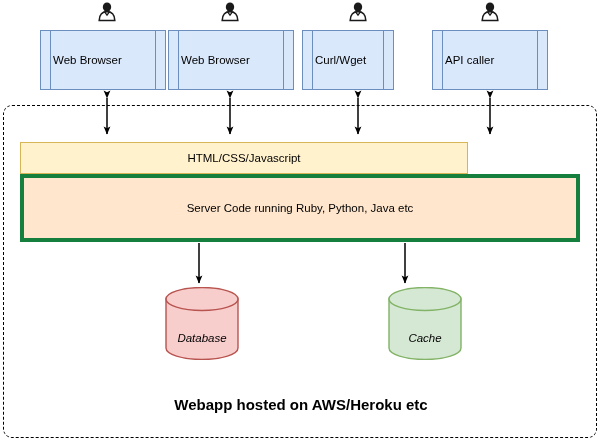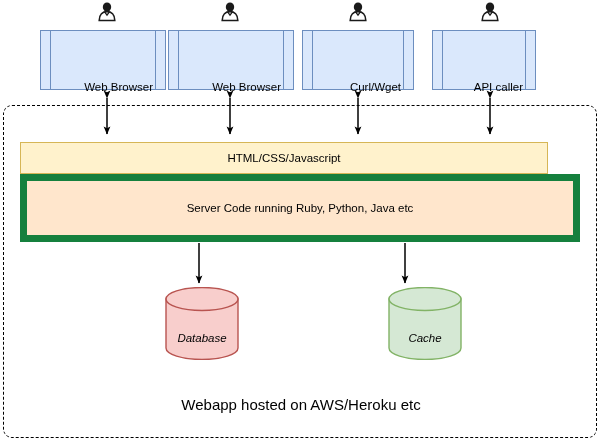--- a/index.html
+++ b/index.html
@@ -46,59 +46,58 @@
     bottom: 0;
     width: 1px;
     background: #6c8ebf;
   }
   .client-box .bar.left  { left: 9px; }
   .client-box .bar.right { right: 9px; }
   .client-box .client-label {
     position: absolute;
     left: 12px; right: 12px; top: 50%;
     transform: translateY(-50%);
-    text-align: right;
+    text-align: left;
     font-size: 11.5px;
     line-height: 13px;
     color: #000;
-    margin-top: 27px;
   }
 
   
   #host-container {
     position: absolute;
     left: 3px;
     top: 105px;
     width: 594px;
     height: 333px;
     border: 1.5px dashed #000000;
     border-radius: 9px;
     box-sizing: border-box;
     background: transparent;
   }
 
   
   #frontend-band {
     position: absolute;
     left: 20px;
     top: 142px;
-    width: 528px;
+    width: 448px;
     height: 32px;
     background: #fff2cc;
     border: 1px solid #d6b656;
     box-sizing: border-box;
   }
   #backend-box {
     position: absolute;
     left: 20px;
     top: 174px;
     width: 560px;
     height: 68px;
     background: #ffe6cc;
-    border: 7px solid #15803d;
+    border: 4px solid #15803d;
     box-sizing: border-box;
   }
   .stack-label {
     position: absolute;
     left: 8px; right: 8px; top: 50%;
     transform: translateY(-50%);
     text-align: center;
     font-size: 11.5px;
     line-height: 14px;
     color: #000;
@@ -126,21 +125,21 @@
   #cache-cylinder { left: 370px; margin-left: 18px; }
 
   
   #caption {
     position: absolute;
     left: 0;
     right: 0;
     top: 396px;
     text-align: center;
     font-size: 15px;
-    font-weight: normal;
+    font-weight: bold;
     color: #000;
   }
 
   
   #arrows {
     position: absolute;
     left: 0; top: 0;
     width: 602px; height: 442px;
     pointer-events: none;
   }
@@ -184,27 +183,27 @@
     <span class="bar right"></span>
     <span class="client-label">Web Browser</span>
   </div>
 
   <div class="client-box" style="left:168px; width:126px;">
     <span class="bar left"></span>
     <span class="bar right"></span>
     <span class="client-label">Web Browser</span>
   </div>
 
-  <div class="client-box" style="left:302px; width:112px;">
+  <div class="client-box" style="left:302px; width:92px;">
     <span class="bar left"></span>
     <span class="bar right"></span>
     <span class="client-label">Curl/Wget</span>
   </div>
 
-  <div class="client-box" style="left:432px; width:104px;">
+  <div class="client-box" style="left:432px; width:116px;">
     <span class="bar left"></span>
     <span class="bar right"></span>
     <span class="client-label">API caller</span>
   </div>
 
   <div id="host-container"></div>
 
   <div id="frontend-band">
     <span class="stack-label">HTML/CSS/Javascript</span>
   </div>

